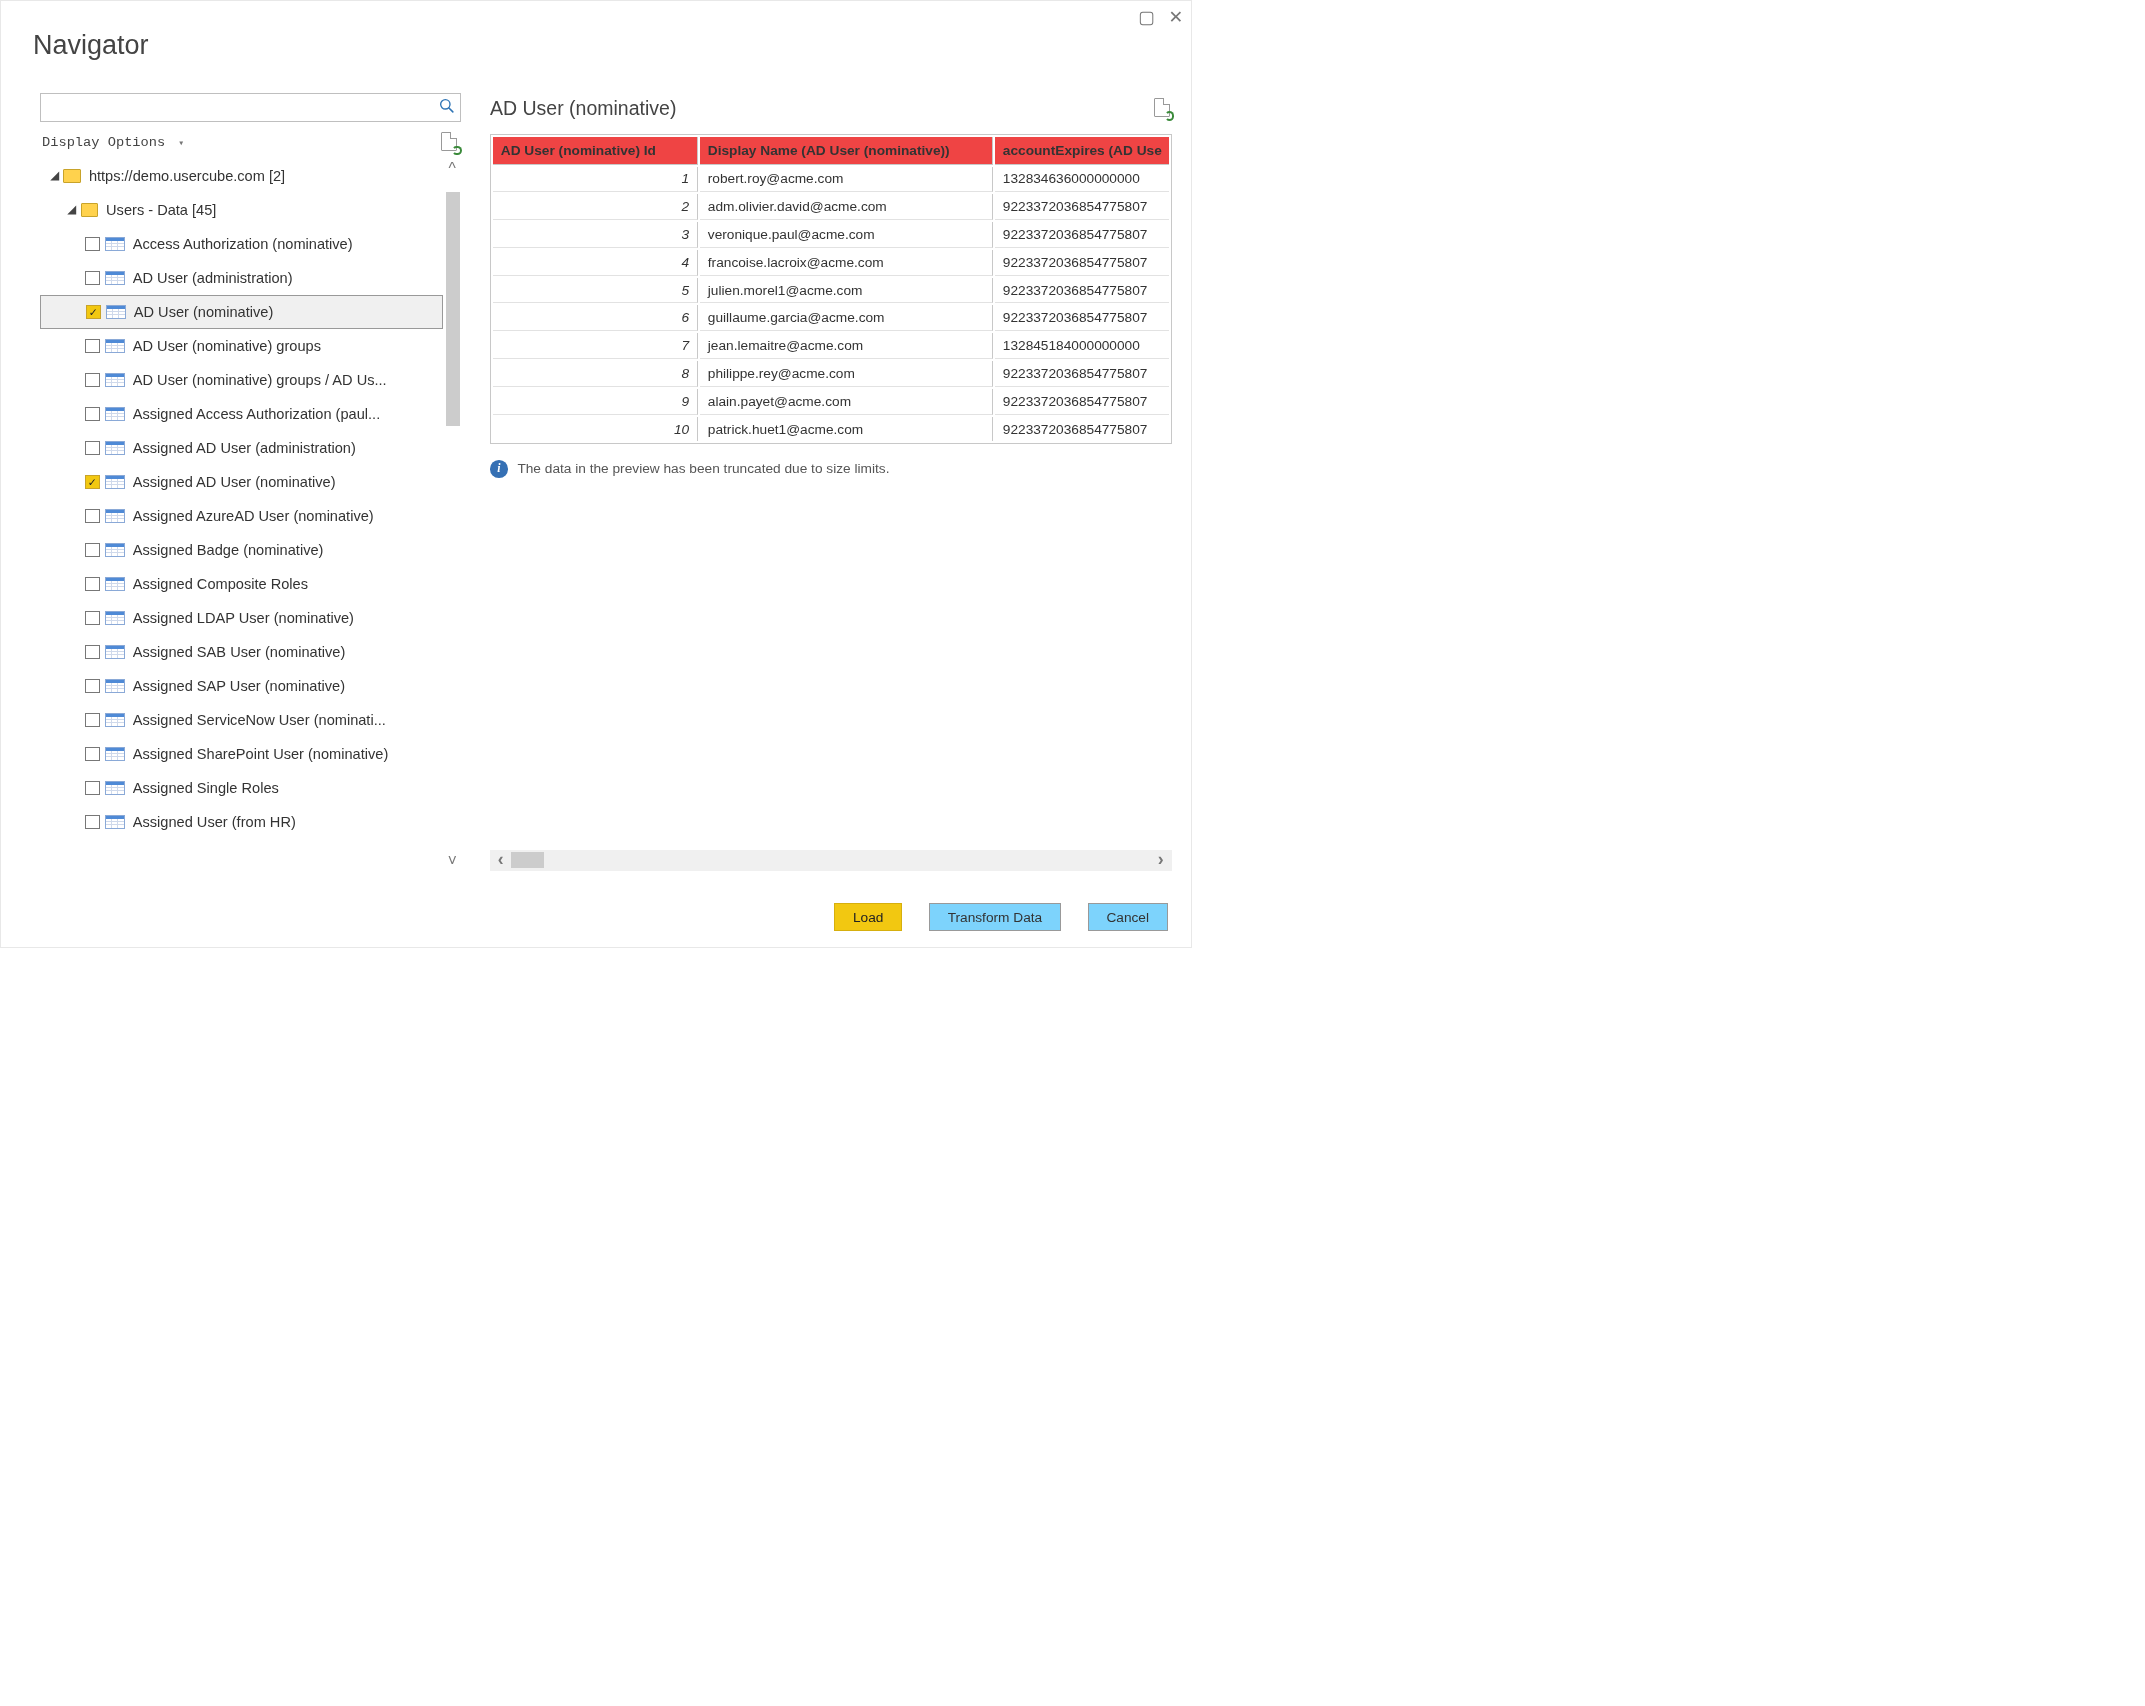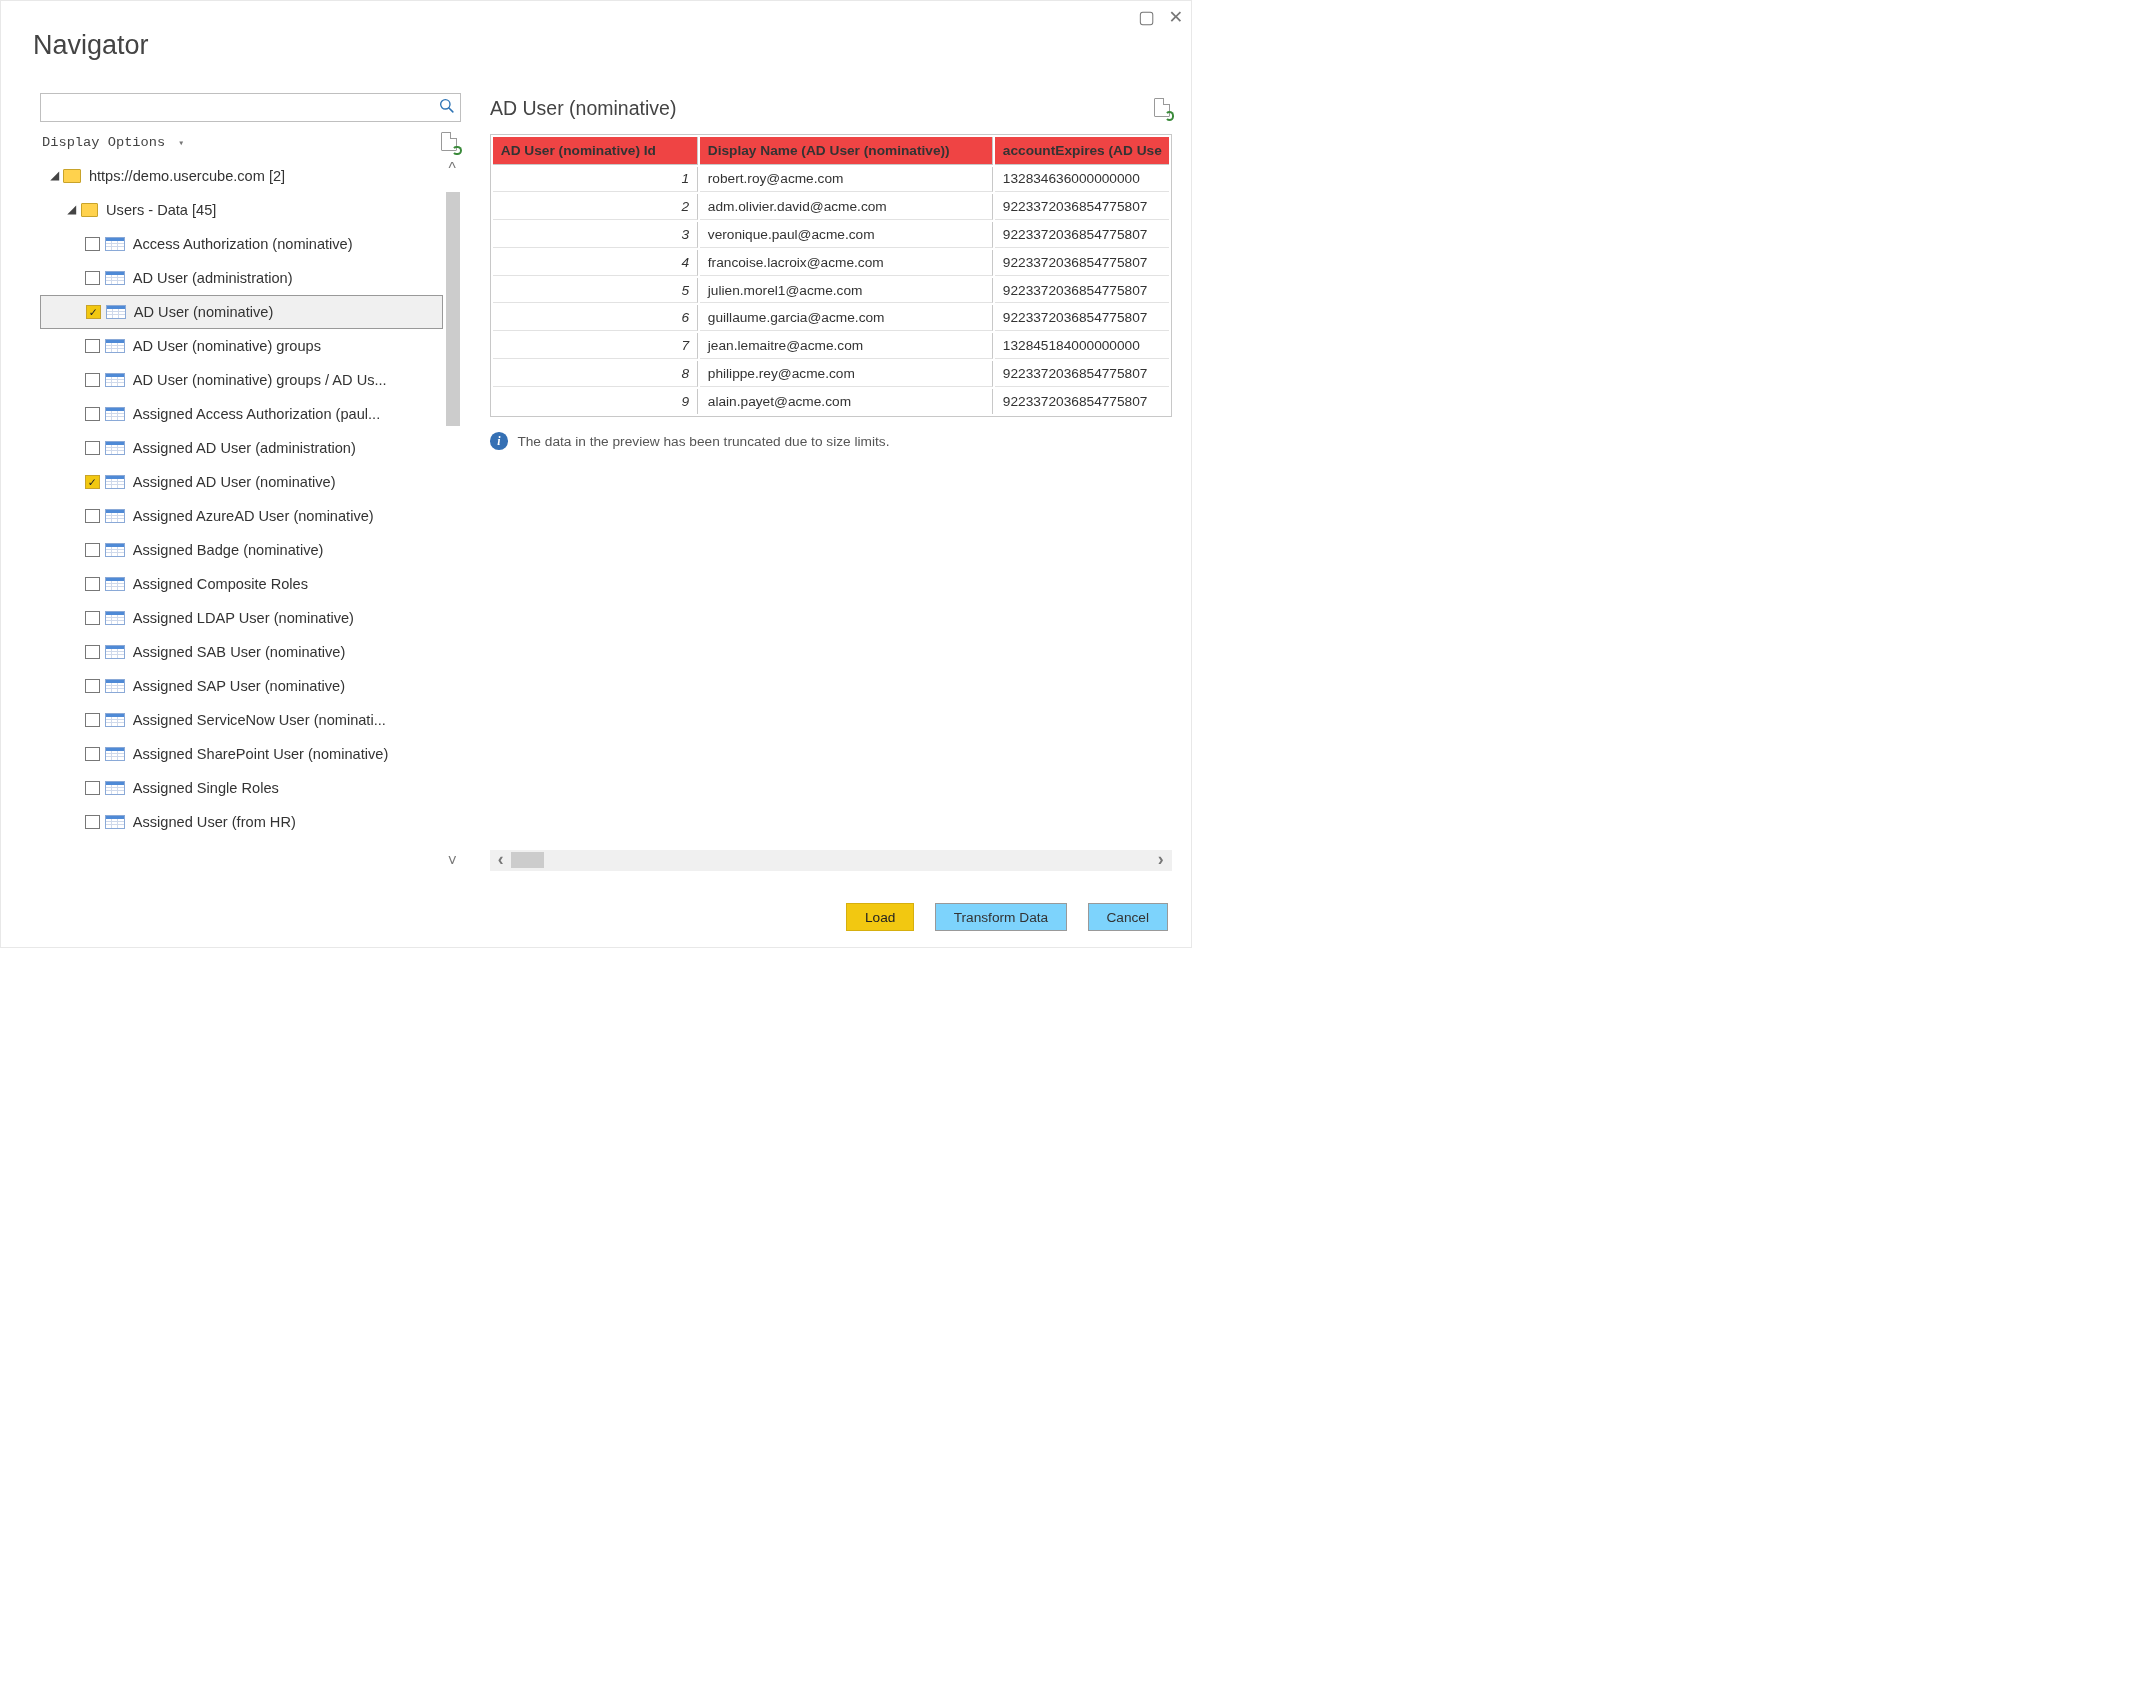--- a/index.html
+++ b/index.html
@@ -309,21 +309,21 @@
     width: 33px;
     background: #ccc;
   }
 
   
   .footer {
     position: absolute;
     bottom: 15.6px;
     right: 23.4px;
     display: flex;
-    gap: 21px;
+    gap: 27px;
     margin-top: 16px;
   }
   .btn {
     border: 1px solid #999;
     background: #7dd3fc;
     padding: 5.9px 17.6px;
     font-size: 13.7px;
     color: #333;
     cursor: pointer;
   }
@@ -803,20 +803,25 @@
           <tr>
             <td class="idcol">8</td>
             <td>philippe.rey@acme.com</td>
             <td>9223372036854775807</td>
           </tr>
           <tr>
             <td class="idcol">9</td>
             <td>alain.payet@acme.com</td>
             <td>9223372036854775807</td>
           </tr>
+          <tr>
+            <td class="idcol">10</td>
+            <td>patrick.huet1@acme.com</td>
+            <td>9223372036854775807</td>
+          </tr>
         </tbody>
     </table>
 
     <div class="info-row">
       <span class="info-icon">i</span>
       <span>The data in the preview has been truncated due to size limits.</span>
     </div>
 
     <div class="preview-hscroll">
       <span class="arrow">‹</span>

